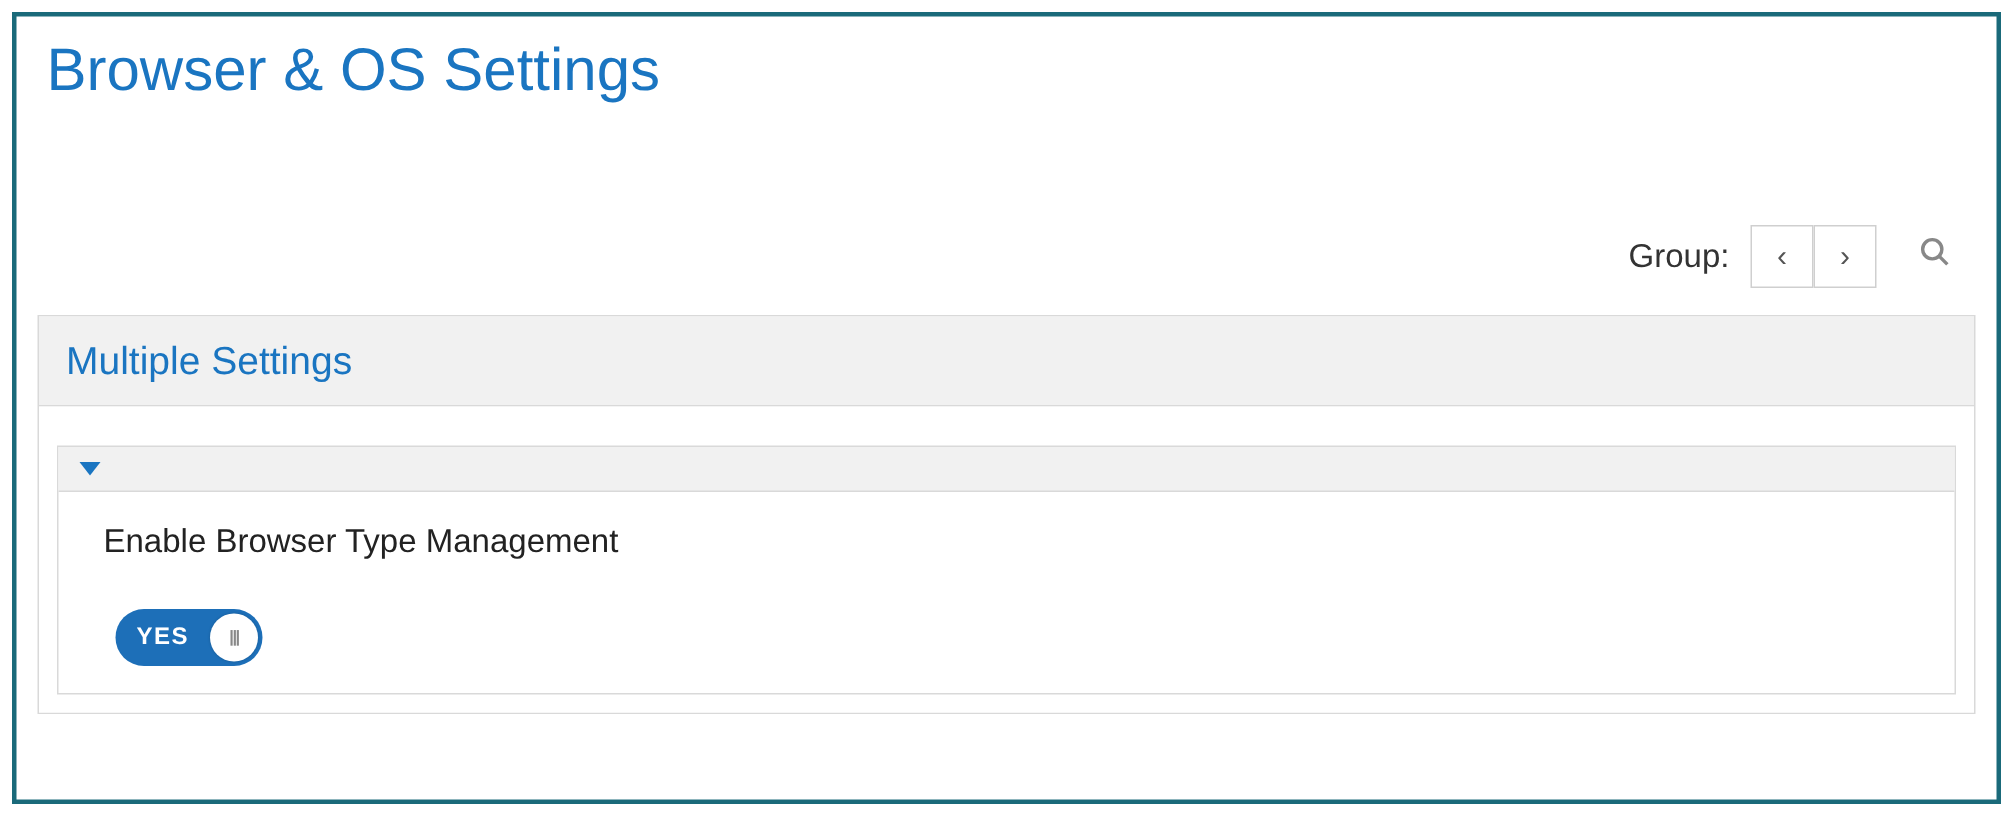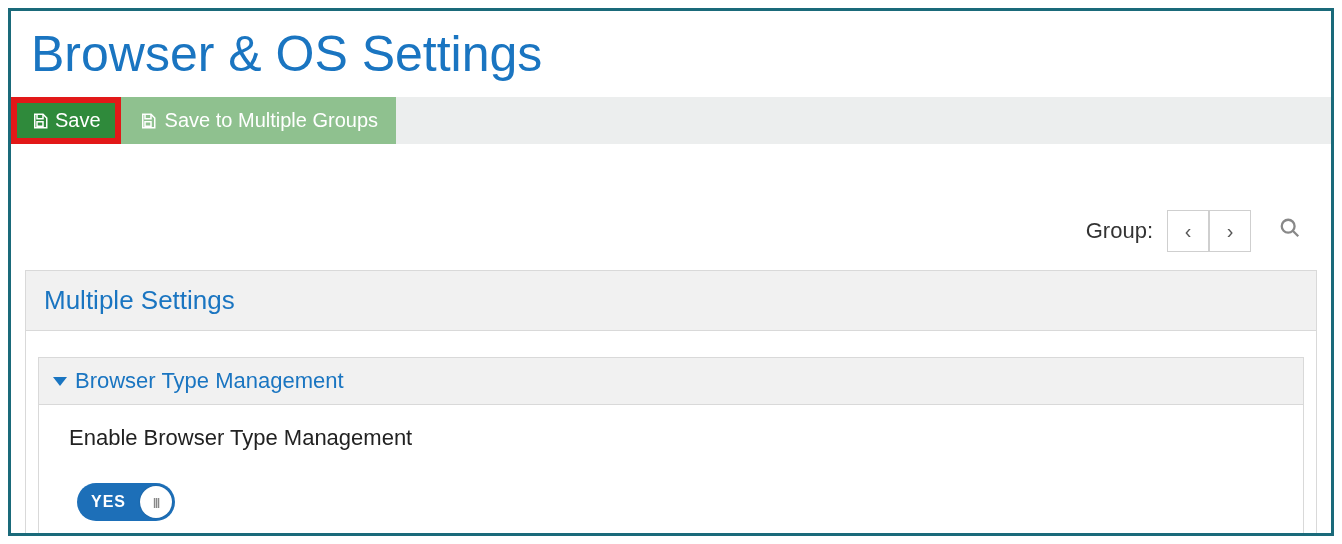--- a/index.html
+++ b/index.html
@@ -11,21 +11,21 @@
   .outer {
     width: 1326px;
     height: 528px;
     border: 3px solid #1a6a7a;
     background: #fff;
     padding: 0;
     overflow: hidden;
   }
   .page-title {
     color: #1a75c1;
-    font-size: 50px;
+    font-size: 40px;
     font-weight: 400;
     padding: 14px 0 14px 20px;
   }
   .toolbar {
     background: #eceeee;
     padding: 0;
     display: flex;
     align-items: stretch;
   }
   .save-highlight {
@@ -179,44 +179,20 @@
     box-shadow: 0 0 2px rgba(0,0,0,0.2);
   }
 </style>
 </head>
 <body>
 
 <div class="outer">
 
   <h1 class="page-title">Browser &amp; OS Settings</h1>
 
-  <div class="toolbar">
-    <span class="save-highlight">
-      <button class="btn-save">
-        <span class="icon-floppy">
-          <svg viewBox="0 0 24 24" width="18" height="18" fill="none" stroke="#fff" stroke-width="2">
-            <path d="M5 3h11l5 5v13H5z"></path>
-              <path d="M8 3v6h8V3"></path>
-              <rect x="8" y="13" width="8" height="6"></rect>
-          </svg>
-        </span>
-        <span>Save</span>
-      </button>
-    </span>
-    <button class="btn-save-multi">
-      <span class="icon-floppy">
-        <svg viewBox="0 0 24 24" width="18" height="18" fill="none" stroke="#fff" stroke-width="2">
-          <path d="M5 3h11l5 5v13H5z"></path>
-            <path d="M8 3v6h8V3"></path>
-            <rect x="8" y="13" width="8" height="6"></rect>
-        </svg>
-      </span>
-      <span>Save to Multiple Groups</span>
-    </button>
-  </div>
 
   <div class="group-row">
     <span class="group-label">Group:</span>
     <div style="display:flex;">
       <button class="pager-btn">
         <span>‹</span>
       </button>
       <button class="pager-btn">
         <span>›</span>
       </button>
@@ -229,21 +205,20 @@
     </span>
   </div>
 
   <div class="panel">
     <div class="panel-header">Multiple Settings</div>
     <div class="panel-body">
 
       <div class="subpanel">
         <div class="subpanel-header">
           <span class="caret-down"></span>
-          <span>Browser Type Management</span>
         </div>
         <div class="subpanel-body">
           <div class="setting-label">Enable Browser Type Management</div>
           <div class="toggle">
             <span>YES</span>
             <span class="toggle-knob">|||</span>
           </div>
         </div>
       </div>
 

